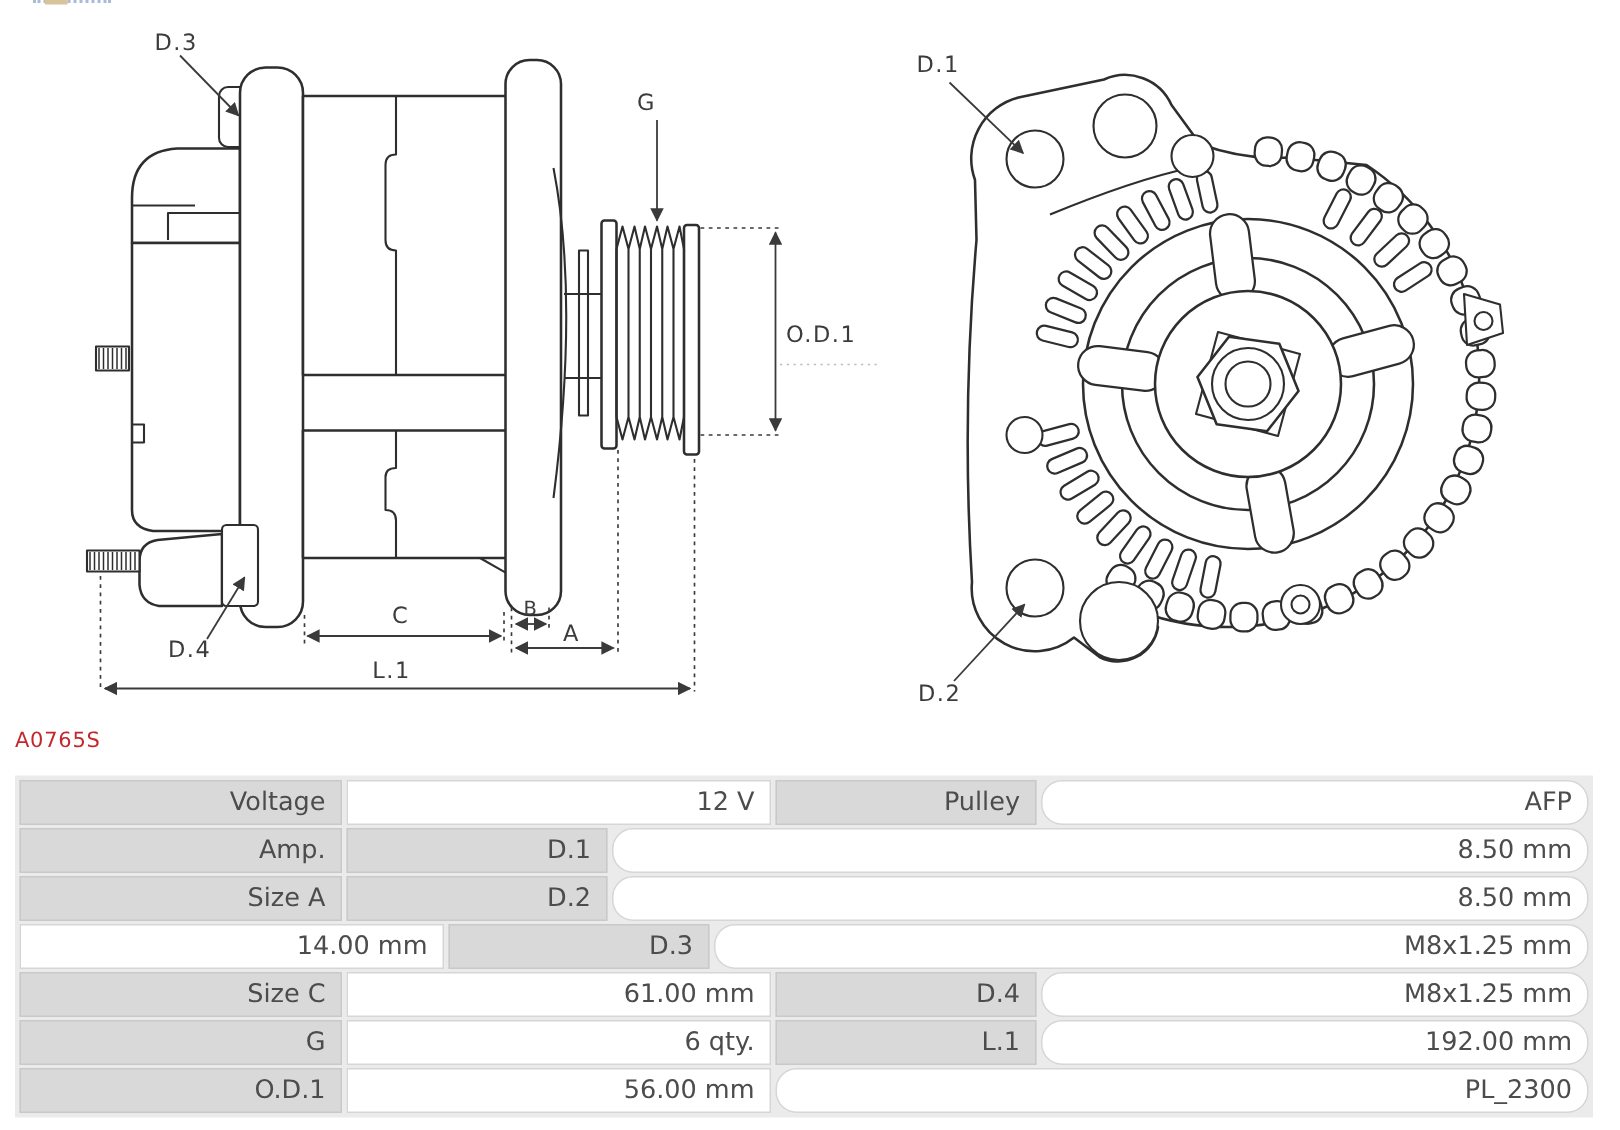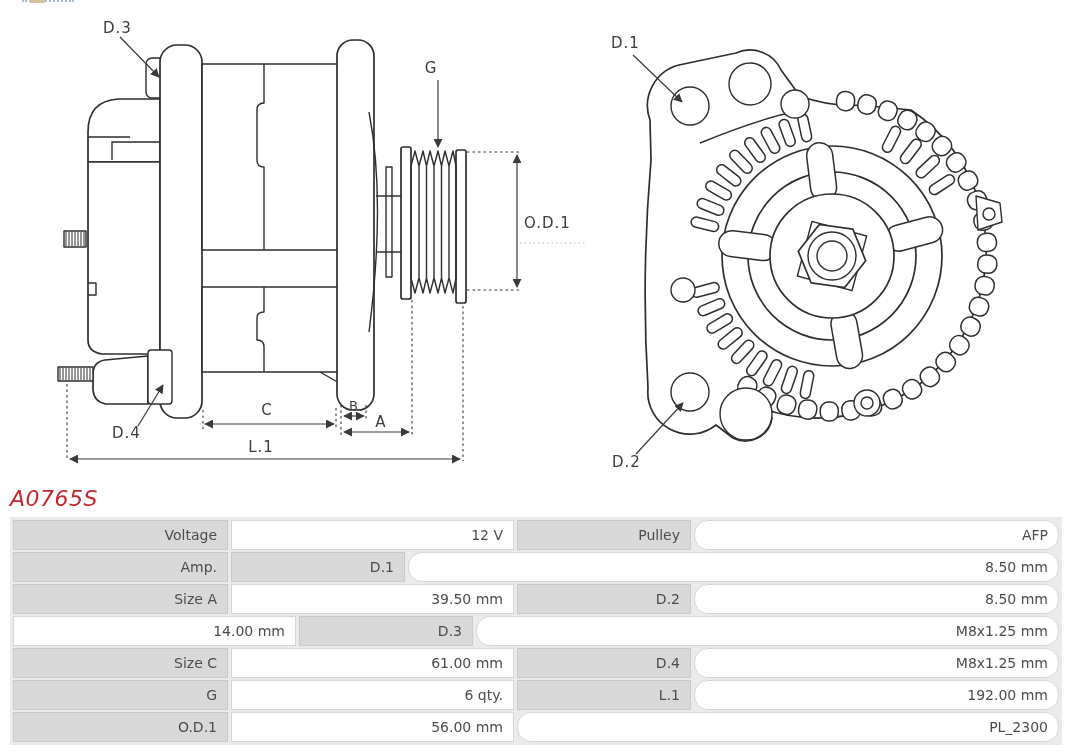--- a/index.html
+++ b/index.html
@@ -14,28 +14,28 @@
   .detail{fill:none;stroke:#2e2e2e;stroke-width:1.4;stroke-linejoin:round;}
   .detailf{fill:#ffffff;stroke:#2e2e2e;stroke-width:1.4;stroke-linejoin:round;}
   .dim{stroke:#3a3a3a;stroke-width:1.2;fill:none;}
   .ext{stroke:#3a3a3a;stroke-width:1.1;fill:none;stroke-dasharray:2.5,3;}
   .faint{stroke:#bdbdbd;stroke-width:1;fill:none;stroke-dasharray:1.5,3;}
   text.lbl{font-size:15px;fill:#3c3c3c;letter-spacing:1px;}
   text.lbl.small{font-size:13px;}
   #teeth rect,#vents rect,#spokes rect{fill:#ffffff;stroke:#2e2e2e;stroke-width:1.5;}
   #hatch1 line,#hatch2 line{stroke:#2e2e2e;stroke-width:1;}
   
-  #part-number{position:absolute;left:10px;top:486px;font-size:22px;color:#c2282e;
-               letter-spacing:0.5px;font-weight:500;font-style:italic;}
+  #part-number{position:absolute;left:10px;top:486px;font-size:14px;color:#c2282e;
+               letter-spacing:0.5px;font-weight:500;}
   
   #spec-table{position:absolute;left:10px;top:517px;width:1052px;background:#ebebeb;
               padding:3px;box-sizing:border-box;}
   .row{display:flex;height:30px;margin-bottom:2px;}
   .row:last-child{margin-bottom:0;}
-  .cell{box-sizing:border-box;height:30px;line-height:28px;font-size:14px;color:#4c4c4c;
+  .cell{box-sizing:border-box;height:30px;line-height:28px;font-size:17px;color:#4c4c4c;
         text-align:right;padding-right:10px;border:1px solid #c9c9c9;}
   .tl{background:#d9d9d9;}
   .tv{background:#ffffff;border-color:#d6d6d6;}
   .c0{width:215px;margin-right:3px;}
   .c1{width:283px;margin-right:3px;}
   .c2{width:174px;margin-right:3px;}
   .c3{flex:1;border-radius:14px;}
 </style>
 </head>
 <body>
@@ -247,21 +247,20 @@
       <div class="cell tl c2">Pulley</div>
       <div class="cell tv c3">AFP</div>
     </div>
     <div class="row">
       <div class="cell tl c0">Amp.</div>
       <div class="cell tl c2">D.1</div>
       <div class="cell tv c3">8.50 mm</div>
     </div>
     <div class="row">
       <div class="cell tl c0">Size A</div>
-      <div class="cell tv c1">39.50 mm</div>
       <div class="cell tl c2">D.2</div>
       <div class="cell tv c3">8.50 mm</div>
     </div>
     <div class="row">
       <div class="cell tv c1">14.00 mm</div>
       <div class="cell tl c2">D.3</div>
       <div class="cell tv c3">M8x1.25 mm</div>
     </div>
     <div class="row">
       <div class="cell tl c0">Size C</div>

